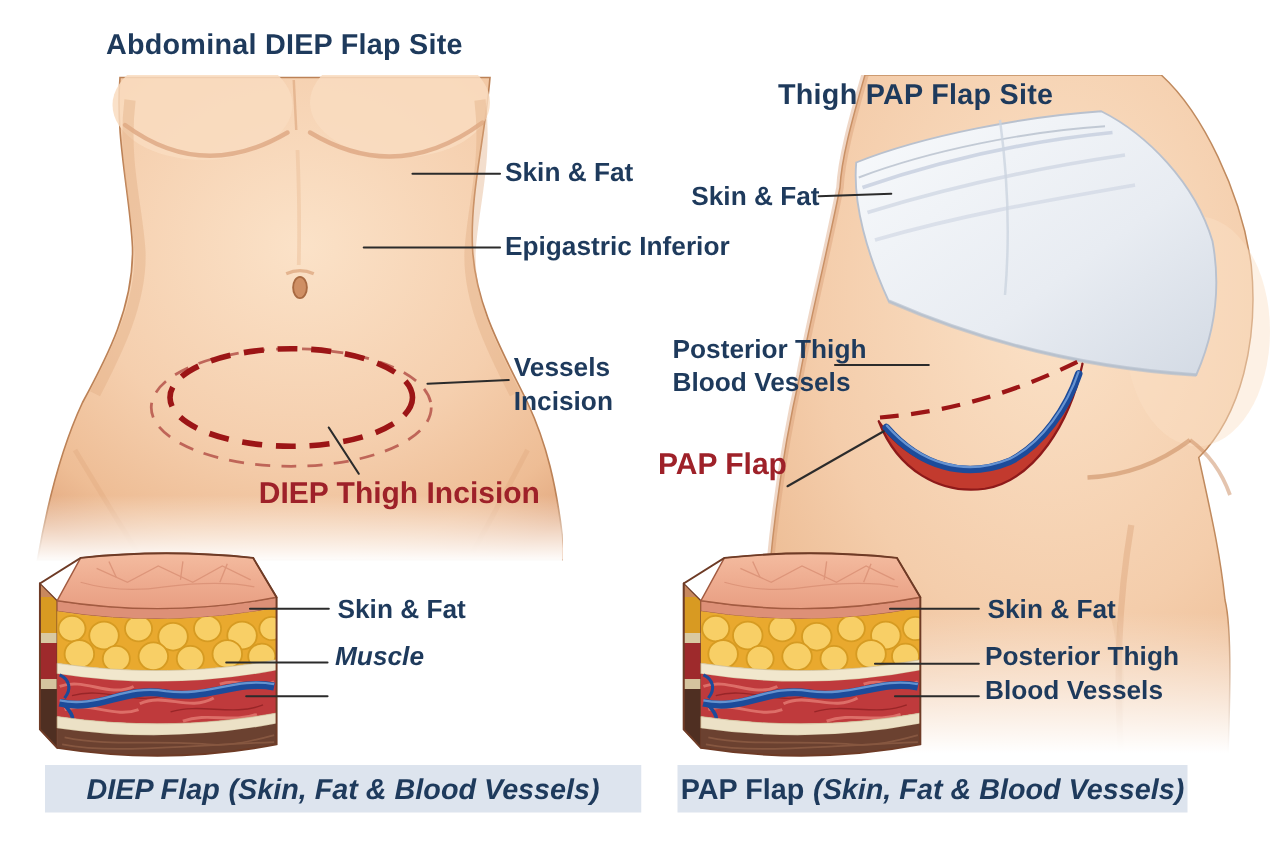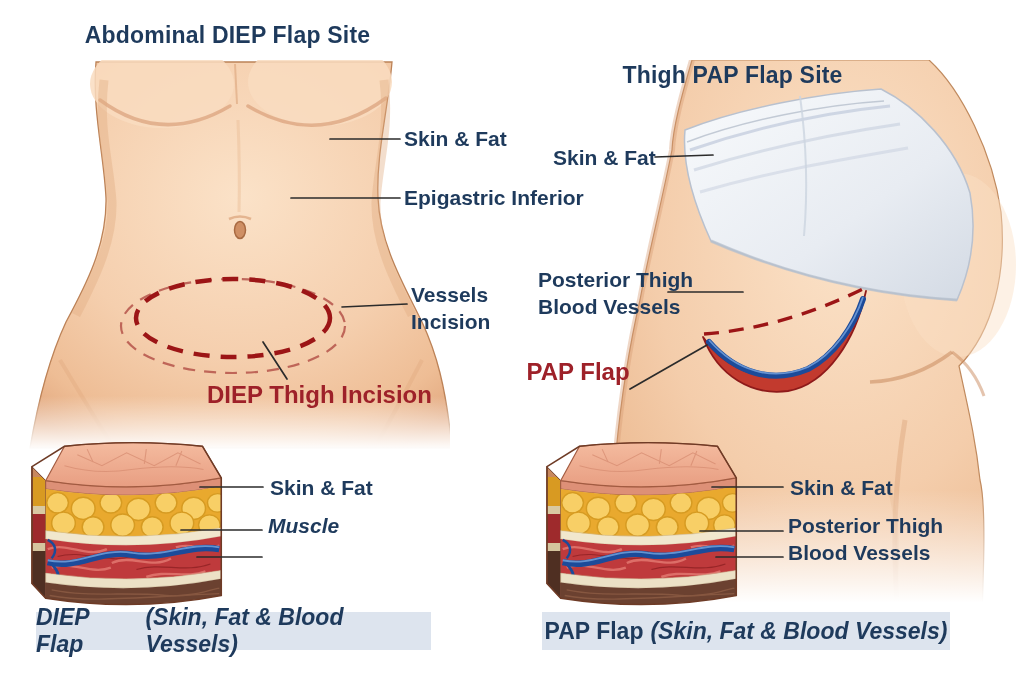--- a/index.html
+++ b/index.html
@@ -249,21 +249,21 @@
   <div class="lbl" style="left:270px;top:474px;">Skin &amp; Fat</div>
   <div class="lbl italic" style="left:268px;top:512px;">
     <span>Muscle</span>
   </div>
   <div class="lbl" style="left:790px;top:474px;">Skin &amp; Fat</div>
   <div class="lbl" style="left:788px;top:512px;">
     <span>Posterior Thigh</span>
     <span>Blood Vessels</span>
   </div>
 
-  <div class="caption italic-flap" style="left:36px;top:612px;width:395px;">
+  <div class="caption italic-flap" style="left:36px;top:612px;width:477px;">
     <span class="flap">DIEP Flap</span>
     <span class="detail">(Skin, Fat &amp; Blood Vessels)</span>
   </div>
   <div class="caption" style="left:542px;top:612px;width:408px;">
     <span class="flap">PAP Flap</span>
     <span class="detail">(Skin, Fat &amp; Blood Vessels)</span>
   </div>
 
 </div>
 

